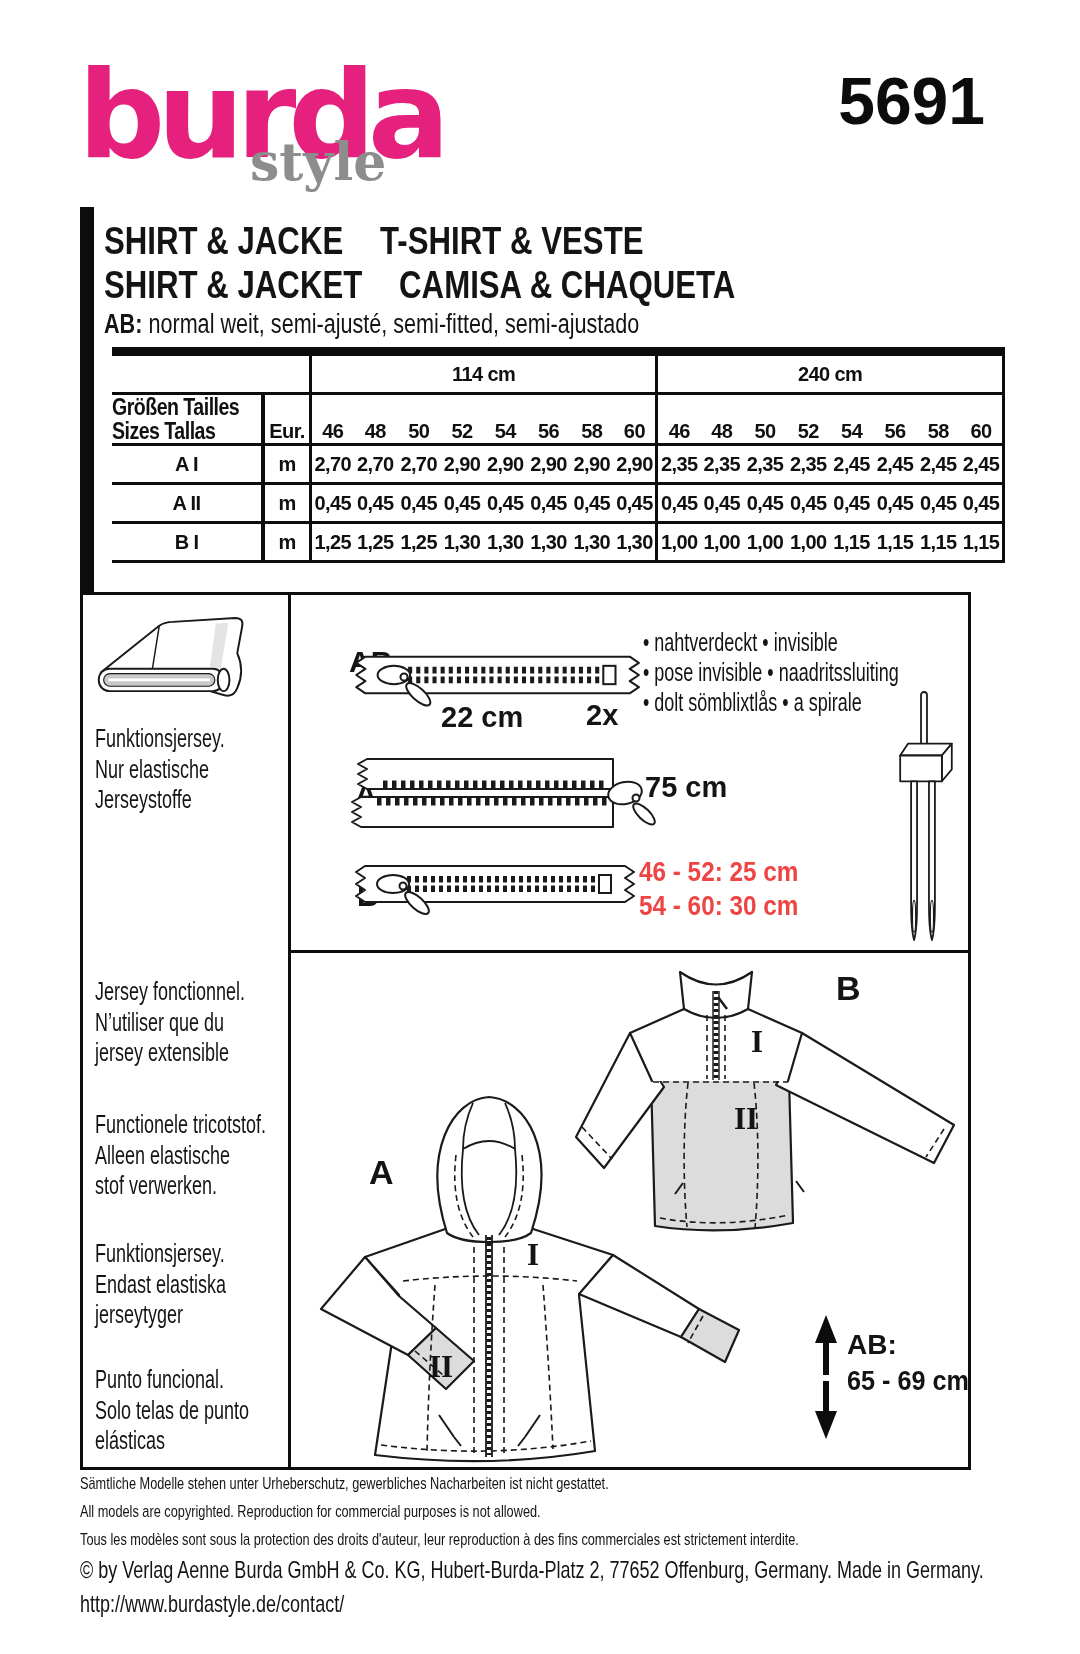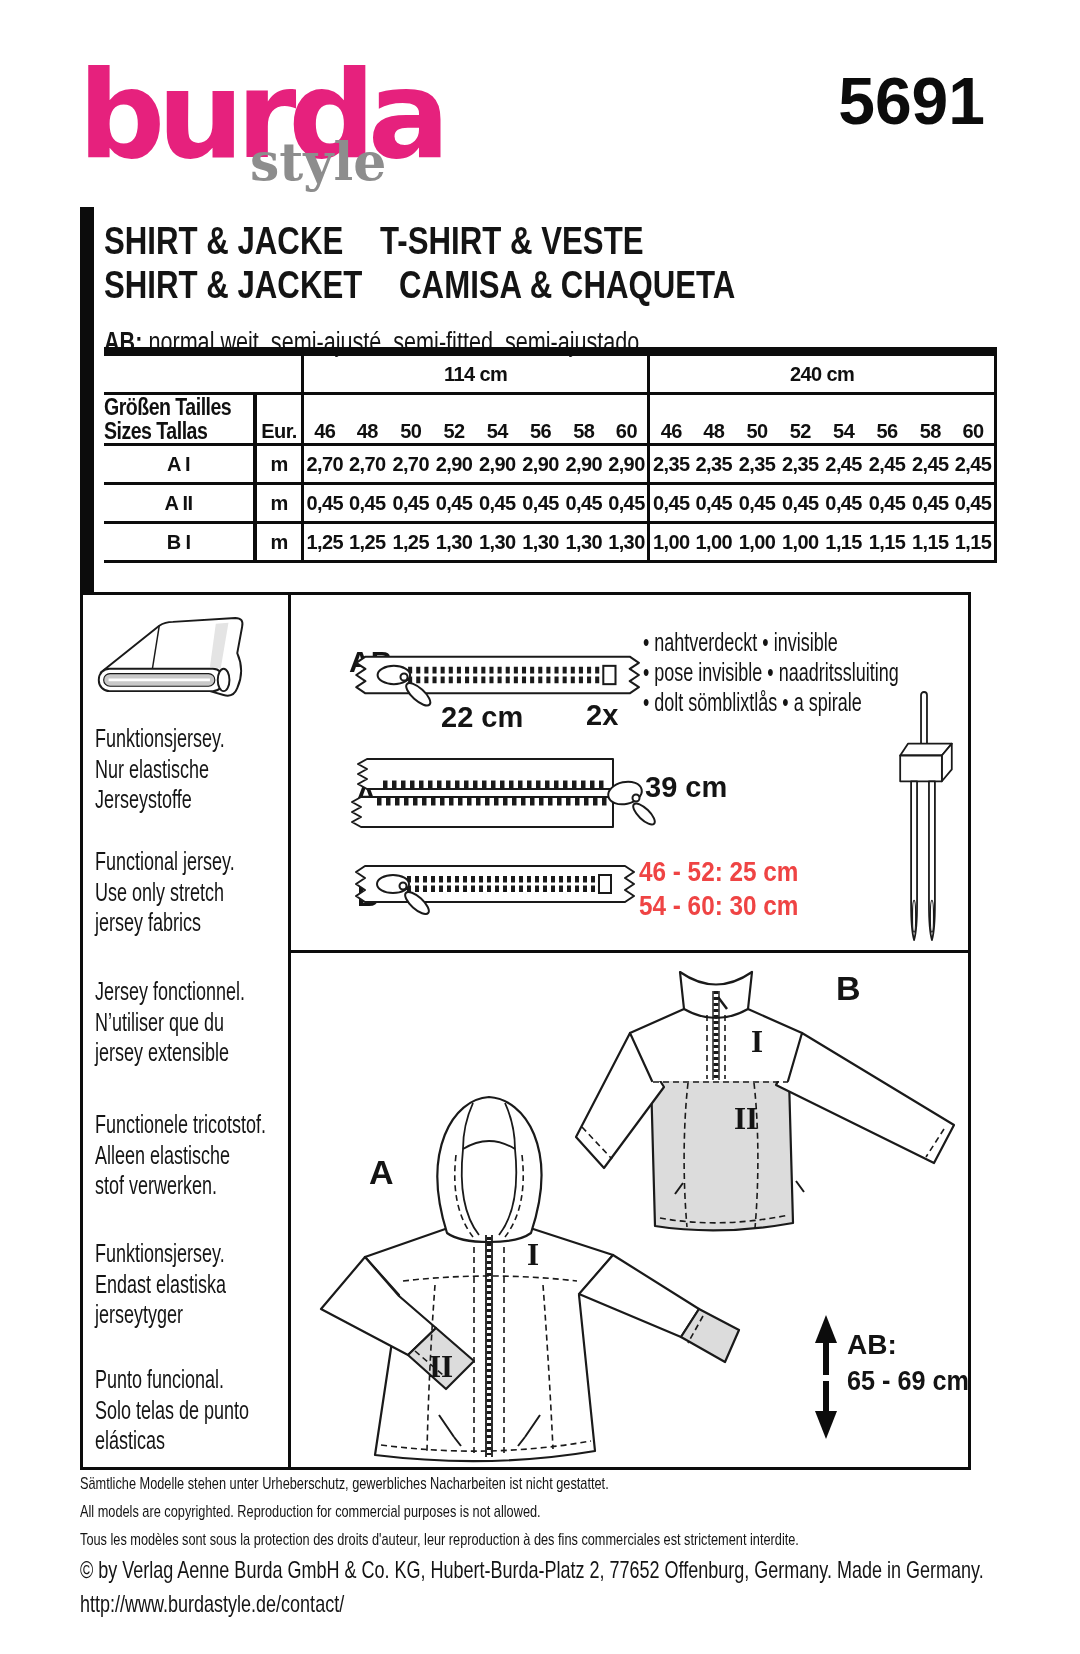--- a/index.html
+++ b/index.html
@@ -19,25 +19,25 @@
               font-size:122px;line-height:1;letter-spacing:-8px;color:#e6217d;}
   .logo-style{left:250px;top:136px;font-family:"DejaVu Serif",serif;font-weight:bold;
               font-size:52px;line-height:1;color:#8d8d8d;}
   .pat-num{left:780px;top:68px;width:205px;text-align:right;font-weight:bold;font-size:66px;line-height:1;color:#0c0c0c;}
 
   
   .title-bar{left:80px;top:207px;width:14px;height:401px;background:#0c0c0c;}
   .t-line{left:104px;font-weight:bold;font-size:39px;line-height:1.05;color:#141414;}
   .t1{top:221px;} .t2{top:265px;}
   .t-gap{margin-right:46px;}
-  .fit-line{left:104px;top:327px;font-size:27px;color:#141414;}
+  .fit-line{left:104px;top:309px;font-size:27px;color:#141414;}
   .fit-line b{font-weight:bold;}
 
   
-  #fabtab{left:104px;top:347px;}
+  #fabtab{left:112px;top:347px;}
   table.fab{border-collapse:collapse;table-layout:fixed;width:893px;}
   table.fab td{padding:0;text-align:center;font-weight:bold;font-size:20px;letter-spacing:-.6px;
                white-space:nowrap;color:#101010;height:36px;border-color:#0c0c0c;}
   td.r1{border-top:9px solid #0c0c0c;border-bottom:3px solid #0c0c0c;font-size:28px;height:46px;letter-spacing:0;}
   td.r2{border-bottom:3px solid #0c0c0c;font-size:22px;height:52px;vertical-align:bottom;padding-bottom:6px;}
   td.lab{text-align:left;padding-left:6px;font-size:23px;letter-spacing:0;}
   td.eur{border-left:4px solid #a3a3a3;border-right:3px solid #0c0c0c;font-size:23px;letter-spacing:0;}
   td.gdiv{border-left:3px solid #0c0c0c;}
   td.rend{border-right:3px solid #0c0c0c;}
   td.dr{border-bottom:3px solid #0c0c0c;}
@@ -200,21 +200,20 @@
         <path d="M10,64 L70,16 Q76,12 84,12 L148,8 Q157,8 155,17 L150,44 Q158,62 150,80 Q146,90 136,87 L122,83 Z"></path>
         <path d="M128,14 L141,13 L133,60 L122,58 Z" fill="#e4e4e4" stroke="none"></path>
         <path d="M70,16 L63,60" stroke-width="1.5" fill="none"></path>
         <rect x="8" y="60" width="128" height="23" rx="11"></rect>
         <rect x="13" y="65" width="114" height="13" rx="6.5" fill="#c9c9c9" stroke-width="1.2"></rect>
         <line x1="18" y1="71.5" x2="122" y2="71.5" stroke="#fff" stroke-width="3"></line>
         <ellipse cx="136" cy="71.5" rx="6" ry="11.5"></ellipse>
       </g>
     </svg>
     <div class="abs fab-block" style="top:128px"><span class="cx7"><span>Funktionsjersey.</span><br><span>Nur elastische</span><br><span>Jerseystoffe</span></span></div>
-    <div class="abs fab-block" style="top:251px"><span class="cx7"><span>Functional jersey.</span><br><span>Use only stretch</span><br><span>jersey fabrics</span></span></div>
     <div class="abs fab-block" style="top:381px"><span class="cx7"><span>Jersey fonctionnel.</span><br><span>N’utiliser que du</span><br><span>jersey extensible</span></span></div>
     <div class="abs fab-block" style="top:514px"><span class="cx7"><span>Functionele tricotstof.</span><br><span>Alleen elastische</span><br><span>stof verwerken.</span></span></div>
     <div class="abs fab-block" style="top:643px"><span class="cx7"><span>Funktionsjersey.</span><br><span>Endast elastiska</span><br><span>jerseytyger</span></span></div>
     <div class="abs fab-block" style="top:769px"><span class="cx7"><span>Punto funcional.</span><br><span>Solo telas de punto</span><br><span>elásticas</span></span></div>
   </div>
 
   <div class="abs frame" id="zipbox">
     <div class="abs zlabel" style="left:26px;top:50px">AB</div>
     <svg class="abs" style="left:50px;top:48px" width="305" height="64" viewBox="0 0 300 62">
       <path d="M24,13 H284 l9,6 -9,6 9,6 -9,6 9,6 -9,6 H24 l-9,-6 9,-6 -9,-6 9,-6 -9,-6 9,-6 Z" fill="#fff" stroke="#1a1a1a" stroke-width="2" stroke-linejoin="round"></path>
@@ -237,21 +236,21 @@
       <g stroke="#1a1a1a" stroke-width="2" stroke-linejoin="round">
         <path d="M26,8 H272 V38 H26 l-9,-5 9,-5 -9,-5 9,-5 -9,-5 9,-5 Z" fill="#fff"></path>
         <line x1="42" y1="34" x2="266" y2="34" stroke-width="9" stroke-dasharray="4.5 4.5"></line>
         <path d="M20,46 H272 V76 H20 l-9,-5 9,-5 -9,-5 9,-5 -9,-5 9,-5 Z" fill="#fff"></path>
         <line x1="36" y1="50" x2="266" y2="50" stroke-width="9" stroke-dasharray="4.5 4.5"></line>
         <ellipse cx="284" cy="42" rx="17" ry="11" transform="rotate(-12 284 42)" fill="#fff"></ellipse>
         <circle cx="295" cy="47" r="3.5" fill="#fff"></circle>
         <ellipse cx="303" cy="63" rx="14" ry="5.5" transform="rotate(44 303 63)" fill="#fff"></ellipse>
       </g>
     </svg>
-    <div class="abs zdim" style="left:354px;top:176px">39 cm</div>
+    <div class="abs zdim" style="left:354px;top:176px">75 cm</div>
 
     <div class="abs zlabel" style="left:34px;top:284px">B</div>
     <svg class="abs" style="left:50px;top:258px" width="300" height="62" viewBox="0 0 300 62">
       <path d="M24,13 H284 l9,6 -9,6 9,6 -9,6 9,6 -9,6 H24 l-9,-6 9,-6 -9,-6 9,-6 -9,-6 9,-6 Z" fill="#fff" stroke="#1a1a1a" stroke-width="2" stroke-linejoin="round"></path>
       <line x1="66" y1="31" x2="258" y2="31" stroke="#1a1a1a" stroke-width="16" stroke-dasharray="4 4"></line>
       <line x1="62" y1="31" x2="260" y2="31" stroke="#fff" stroke-width="3"></line>
       <rect x="258" y="22" width="12" height="18" fill="#fff" stroke="#1a1a1a" stroke-width="2"></rect>
       <ellipse cx="52" cy="31" rx="16" ry="9" fill="#fff" stroke="#1a1a1a" stroke-width="2"></ellipse>
       <circle cx="62" cy="33" r="3.5" fill="#fff" stroke="#1a1a1a" stroke-width="2"></circle>
       <ellipse cx="76" cy="50" rx="15" ry="6" transform="rotate(42 76 50)" fill="#fff" stroke="#1a1a1a" stroke-width="2"></ellipse>

